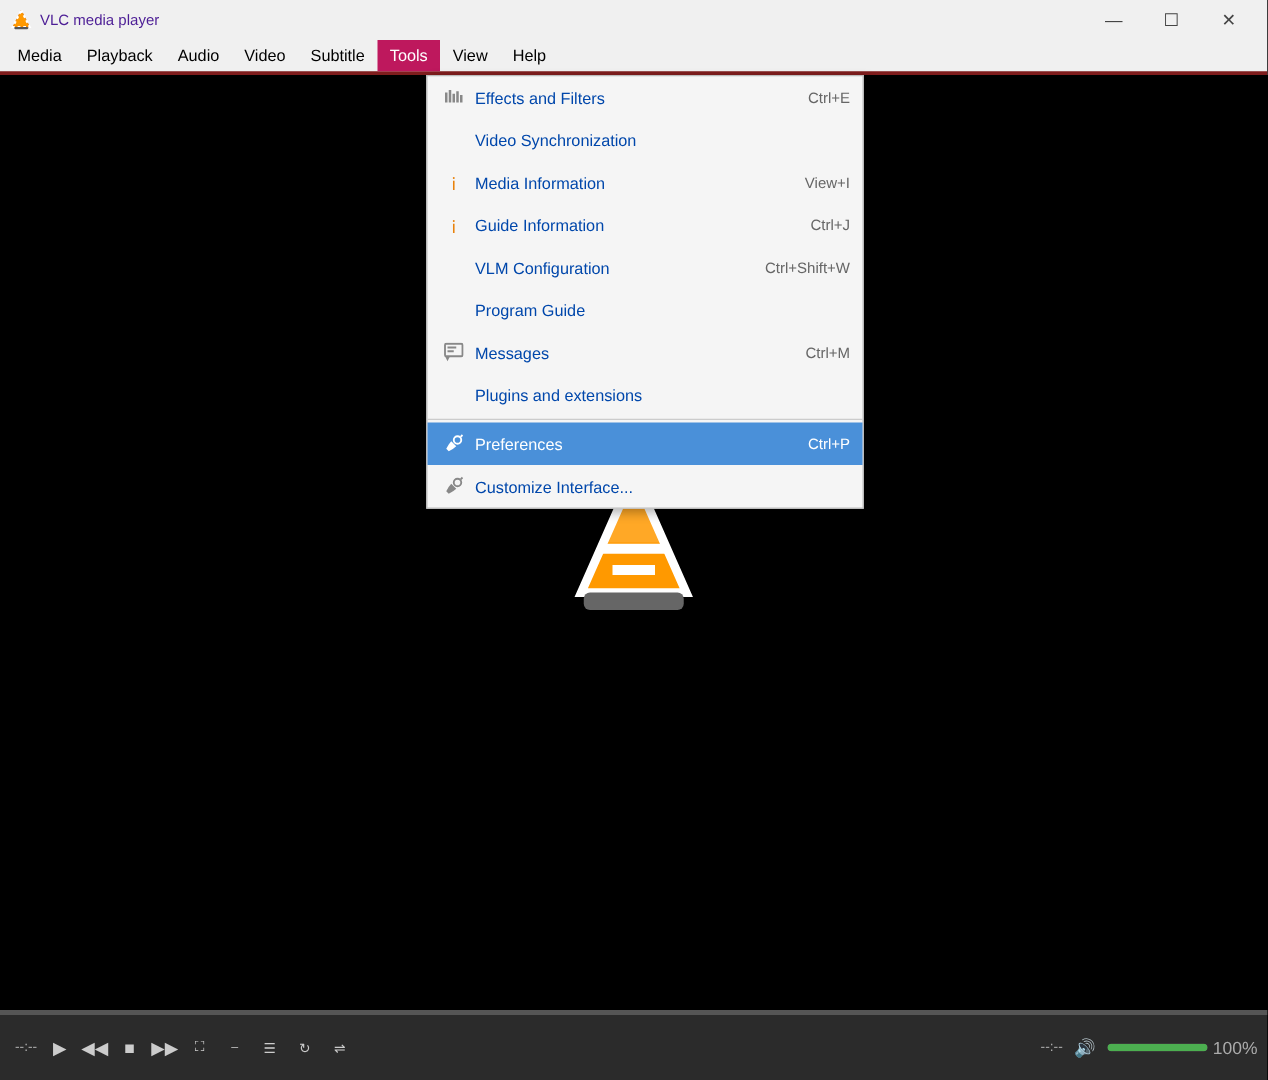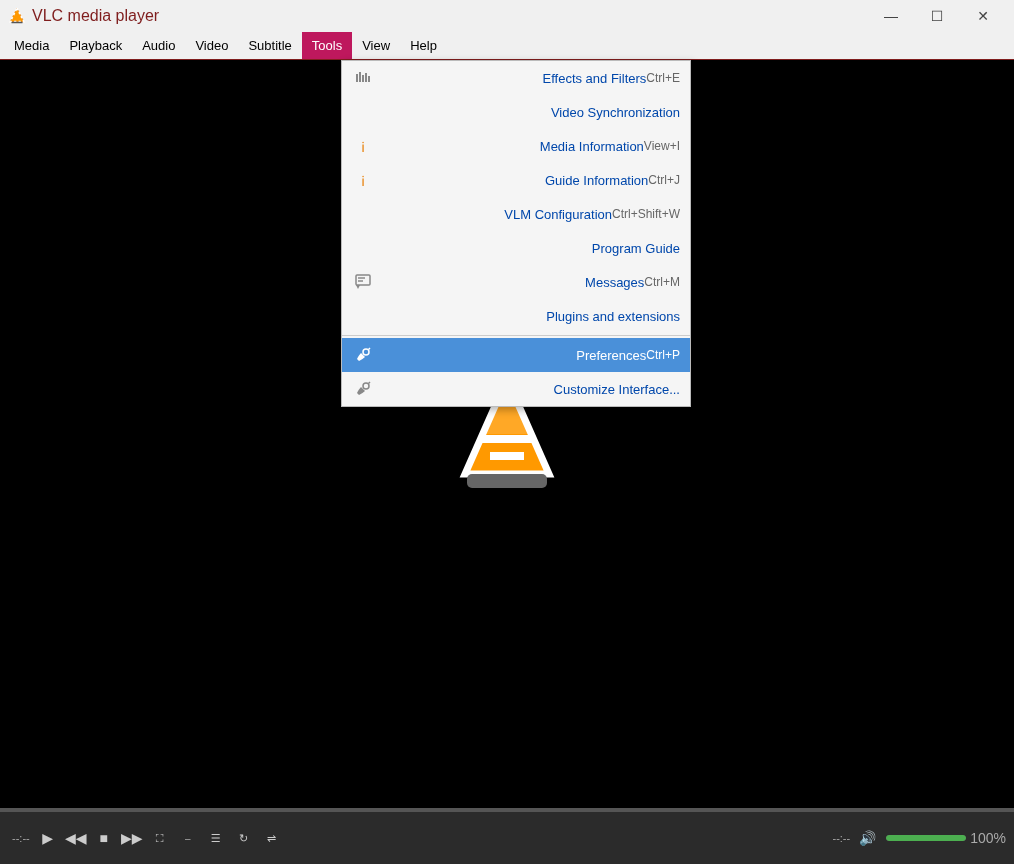--- a/index.html
+++ b/index.html
@@ -12,22 +12,22 @@
       background: #f0f0f0;
       display: flex;
       align-items: center;
       padding: 0 8px;
       position: relative;
     }
     .title-bar-icon {
       width: 18px; height: 18px; margin-right: 6px;
     }
     .title-bar-text {
-      font-size: 16px;
-      color: #7f1d1d;
+      font-size: 12px;
+      color: #4c1d95;
       flex: 1;
     }
     .title-bar-controls {
       display: flex;
       gap: 0;
     }
     .title-btn {
       width: 46px; height: 32px;
       background: transparent;
       border: none;
@@ -38,21 +38,21 @@
     }
 
     
     .menu-bar {
       width: 100%;
       height: 28px;
       background: #f0f0f0;
       display: flex;
       align-items: center;
       padding: 0 4px;
-      border-bottom: 1px solid #7f1d1d;
+      border-bottom: 3px solid #7f1d1d;
     }
     .menu-item {
       padding: 4px 10px;
       font-size: 13px;
       color: #000;
       cursor: pointer;
       height: 100%;
       display: flex; align-items: center;
     }
     .menu-item.active { background: #be185d; color: #fff; }
@@ -99,21 +99,20 @@
       margin-right: 6px;
       display: flex; align-items: center; justify-content: center;
       font-size: 14px;
       color: #666;
       flex-shrink: 0;
     }
     .dropdown-item .item-icon.orange { color: #e8820c; }
     .dropdown-item .item-label {
       flex: 1;
       color: #0047ab;
-      text-align: right;
     }
     .dropdown-item.highlighted .item-label { color: #fff; }
     .dropdown-item .shortcut {
       color: #666;
       font-size: 12px;
     }
     .dropdown-separator {
       border: none;
       border-top: 1px solid #ccc;
       margin: 2px 0;

